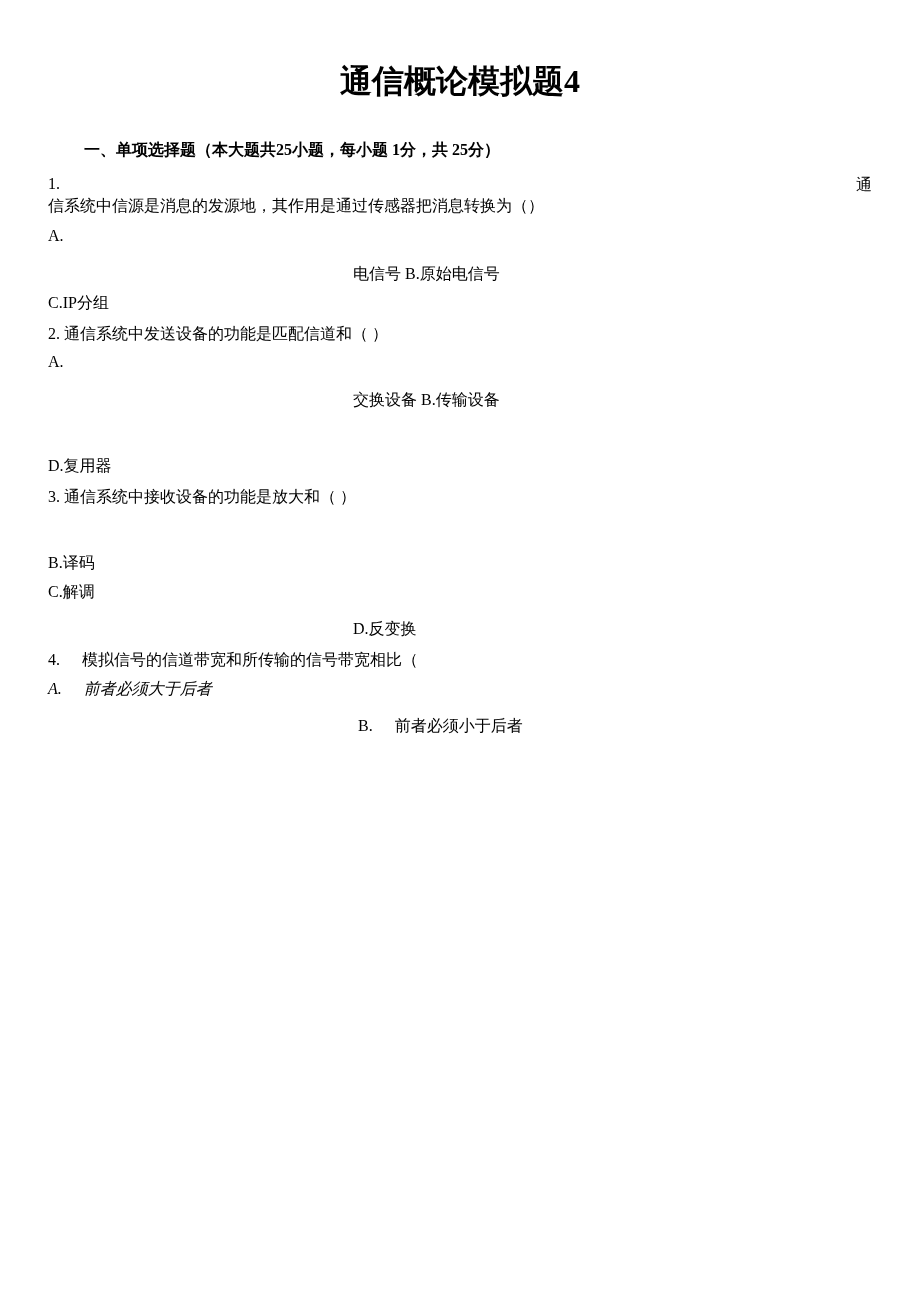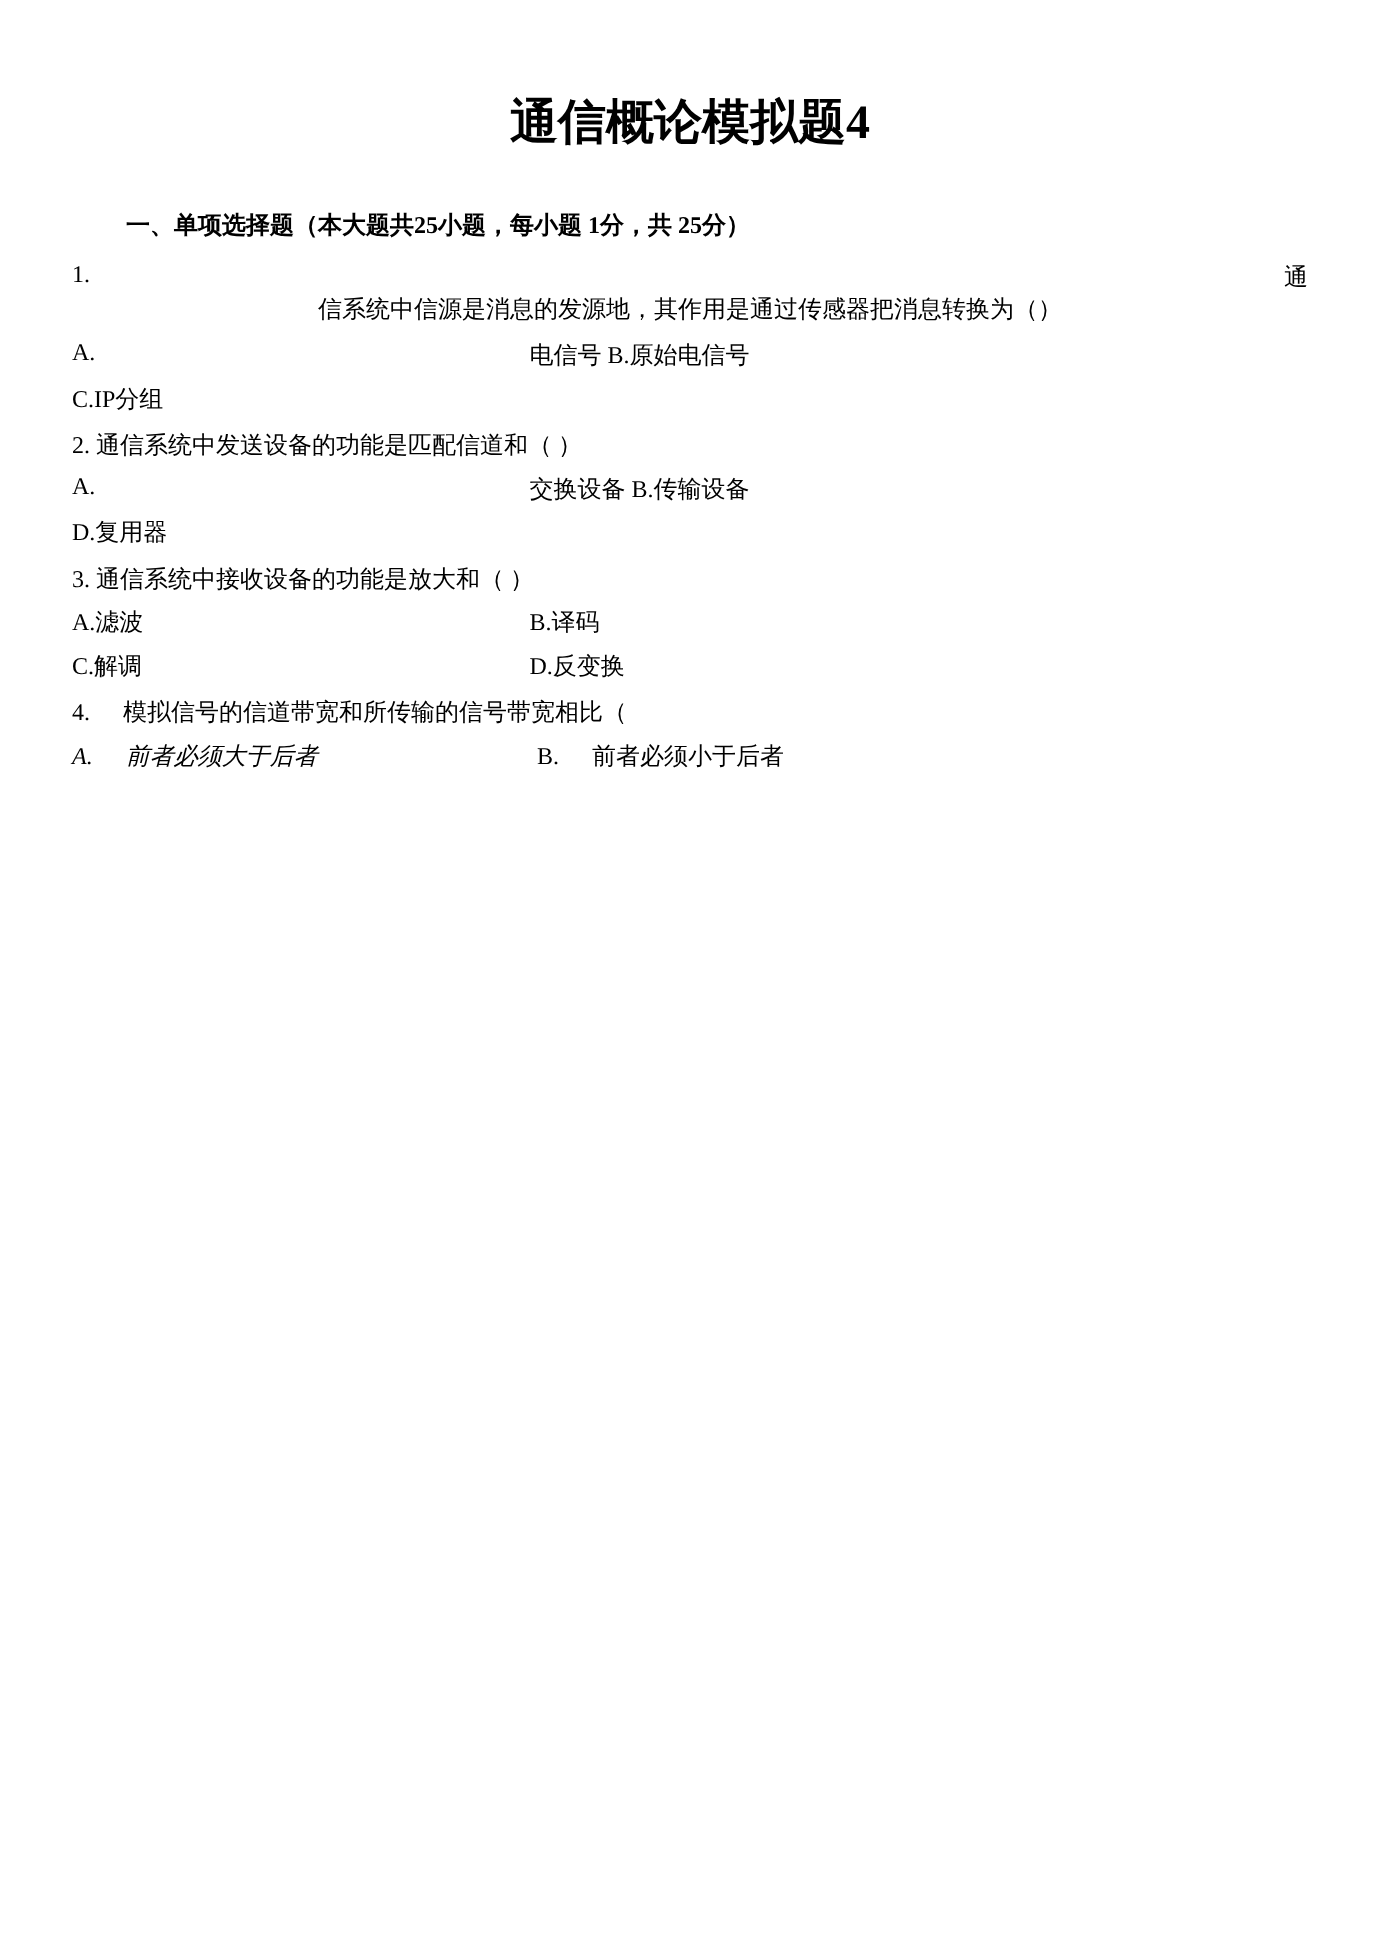--- a/index.html
+++ b/index.html
@@ -30,31 +30,32 @@
     .q1-wrap {
       position: relative;
       margin-bottom: 10px;
     }
     .q1-first-line {
       display: flex;
       justify-content: space-between;
     }
     .q1-second-line {
       display: flex;
-      justify-content: center;
+      justify-content: flex-start;
     }
     .options-row {
       display: flex;
       margin-bottom: 8px;
     }
     .col-left {
       width: 305px;
     }
     .col-right {
       flex: 1;
+      margin-top: 37px;
     }
     .question-line {
       margin-top: 10px;
       margin-bottom: 8px;
     }
     .q4-opts .col-left {
       width: 310px;
       font-style: italic;
     }
     .gap-a {
@@ -96,21 +97,20 @@
 <div class="options-row">
   <span class="col-left">A.</span>
   <span class="col-right">交换设备      B.传输设备</span>
 </div>
 <div class="options-row">
   <span class="col-right">D.复用器</span>
 </div>
 
 <div class="question-line">3.  通信系统中接收设备的功能是放大和（  ）</div>
 <div class="options-row">
-  <span class="col-left">A.滤波</span>
   <span class="col-right">B.译码</span>
 </div>
 <div class="options-row">
   <span class="col-left">C.解调</span>
   <span class="col-right">D.反变换</span>
 </div>
 
 <div class="question-line">
   <span>4.</span><span class="gap-a"></span><span>模拟信号的信道带宽和所传输的信号带宽相比（</span>
 </div>

